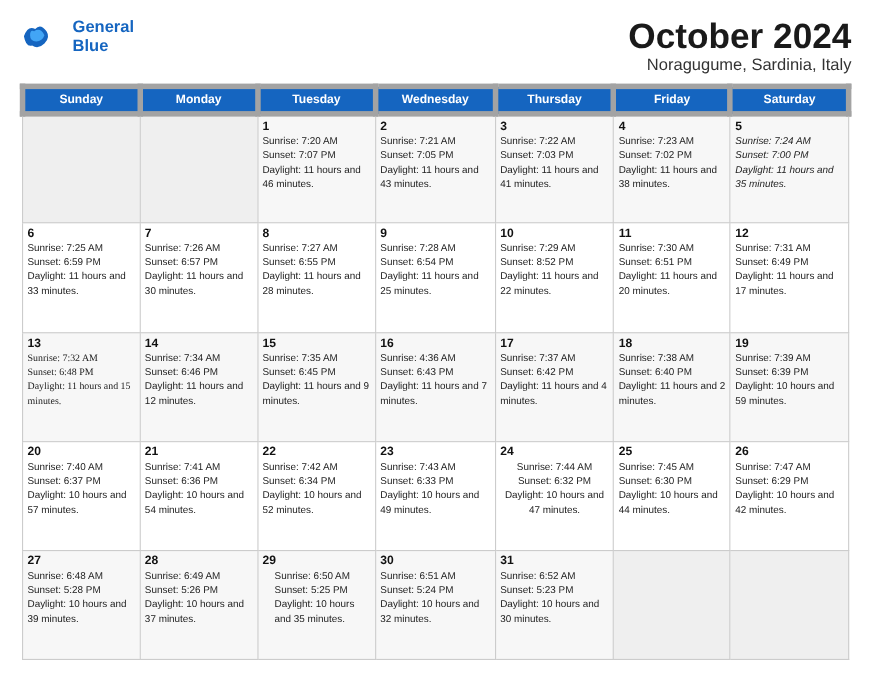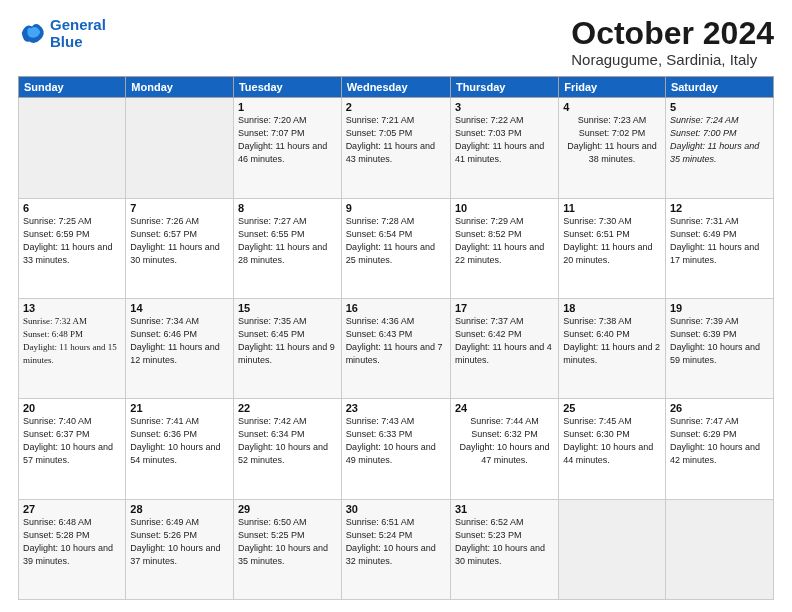--- a/index.html
+++ b/index.html
@@ -19,28 +19,28 @@
     }
     .header-row {
       display: flex;
       justify-content: space-between;
       align-items: flex-start;
       margin-bottom: 8px;
     }
     .logo {
       display: flex;
       align-items: center;
-      gap: 4px;
+      gap: 20px;
     }
     .logo-icon {
       width: 28px;
       height: 28px;
     }
     .title-block {
-      text-align: left;
+      text-align: right;
     }
     .month-title {
       font-size: 32px;
       font-weight: bold;
       color: #1a1a1a;
       line-height: 1.1;
     }
     .location-title {
       font-size: 15px;
       color: #333;
@@ -49,22 +49,22 @@
       width: 100%;
       border-collapse: collapse;
       flex: 1;
     }
     thead tr th {
       background: #1565c0;
       color: #fff;
       font-size: 11px;
       font-weight: bold;
       padding: 4px 5px;
-      text-align: left;
-      border: 1px solid #a3a3a3;
+      text-align: center;
+      border: 5px solid #a3a3a3;
     }
     tbody tr td {
       border: 1px solid #ccc;
       vertical-align: top;
       padding: 3px 4px;
       font-size: 9.2px;
       color: #222;
       width: 113px;
       height: 78px;
       background: #fff;
@@ -138,21 +138,21 @@
 Daylight: 11 hours and 43 minutes.</div>
           </td>
           <td>
             <span class="day-number">3</span>
             <div class="day-info" style="white-space: pre-line;">Sunrise: 7:22 AM
 Sunset: 7:03 PM
 Daylight: 11 hours and 41 minutes.</div>
           </td>
           <td>
             <span class="day-number">4</span>
-            <div class="day-info" style="white-space: pre-line; text-align: center;">Sunrise: 7:23 AM
+            <div class="day-info" style="white-space: pre-line;">Sunrise: 7:23 AM
 Sunset: 7:02 PM
 Daylight: 11 hours and 38 minutes.</div>
           </td>
           <td>
             <span class="day-number">5</span>
             <div class="day-info" style="white-space: pre-line; font-style: italic;">Sunrise: 7:24 AM
 Sunset: 7:00 PM
 Daylight: 11 hours and 35 minutes.</div>
           </td>
         </tr>
@@ -296,21 +296,21 @@
 Daylight: 10 hours and 39 minutes.</div>
           </td>
           <td>
             <span class="day-number">28</span>
             <div class="day-info" style="white-space: pre-line;">Sunrise: 6:49 AM
 Sunset: 5:26 PM
 Daylight: 10 hours and 37 minutes.</div>
           </td>
           <td>
             <span class="day-number">29</span>
-            <div class="day-info" style="white-space: pre-line;">Sunrise: 6:50 AM
+            <div class="day-info" style="white-space: pre-line; margin-left: 11px;">Sunrise: 6:50 AM
 Sunset: 5:25 PM
 Daylight: 10 hours and 35 minutes.</div>
           </td>
           <td>
             <span class="day-number">30</span>
             <div class="day-info" style="white-space: pre-line;">Sunrise: 6:51 AM
 Sunset: 5:24 PM
 Daylight: 10 hours and 32 minutes.</div>
           </td>
           <td>

